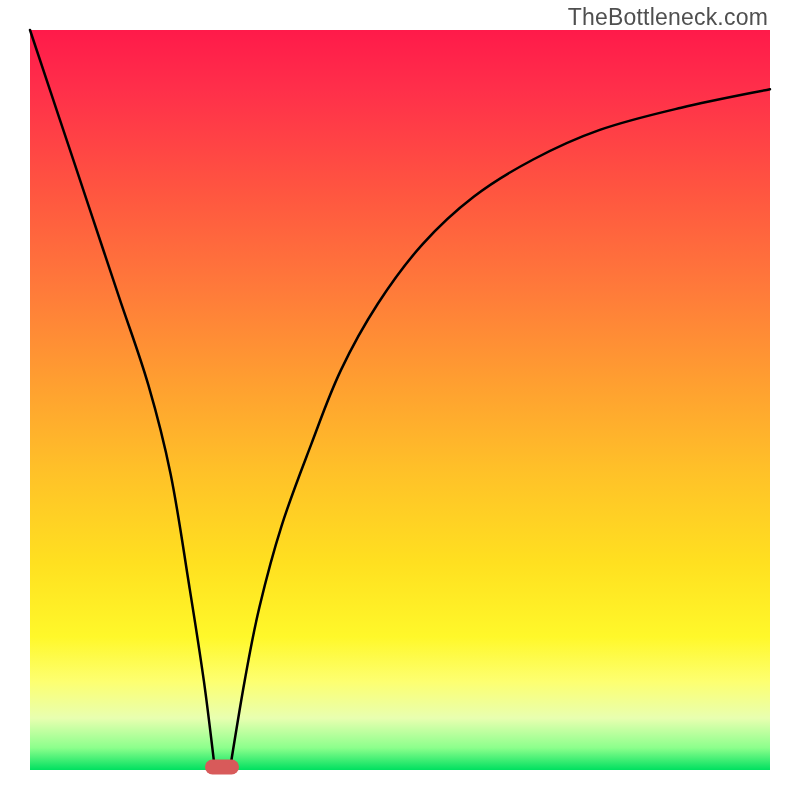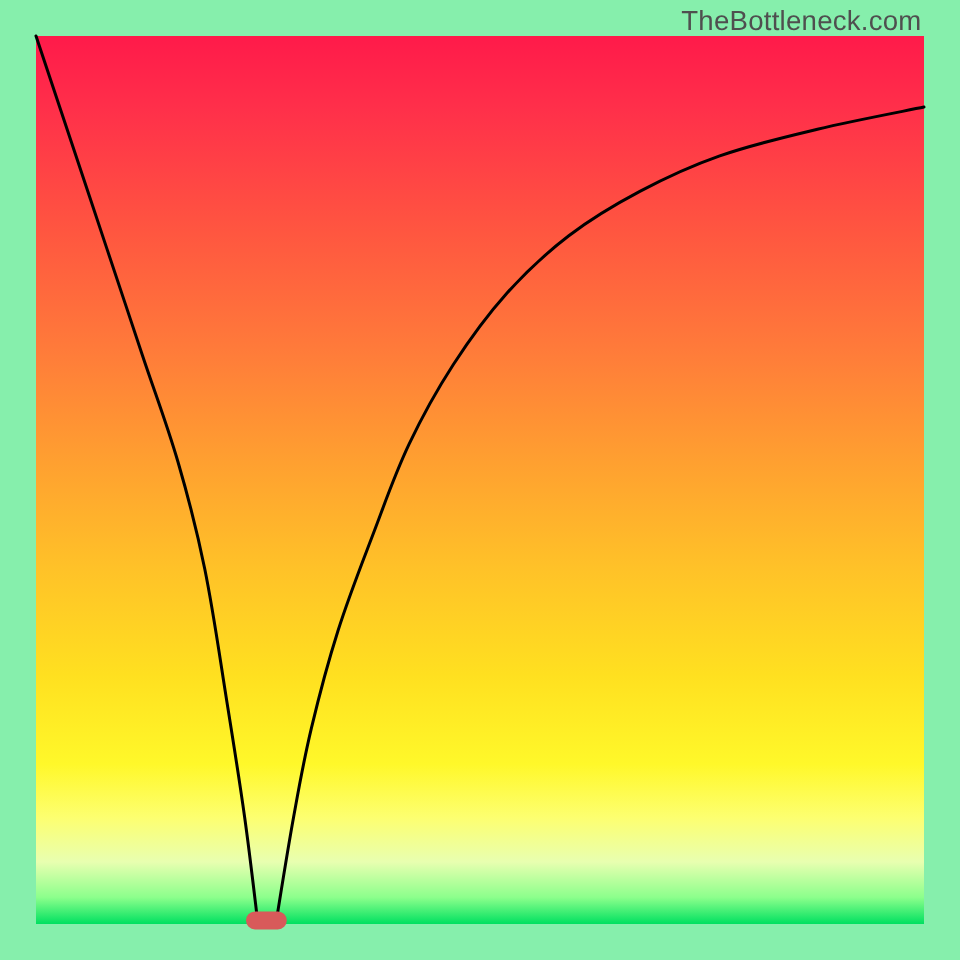--- a/index.html
+++ b/index.html
@@ -8,21 +8,21 @@
     width: 800px;
     height: 800px;
     background: #000;
     overflow: hidden;
     font-family: Arial, Helvetica, sans-serif;
   }
   .frame {
     position: relative;
     width: 800px;
     height: 800px;
-    background: #86efac;
+    background: #ffffff;
   }
   .plot-area {
     position: absolute;
     left: 30px;
     top: 30px;
     width: 740px;
     height: 740px;
     
     background: linear-gradient(
       to bottom,

